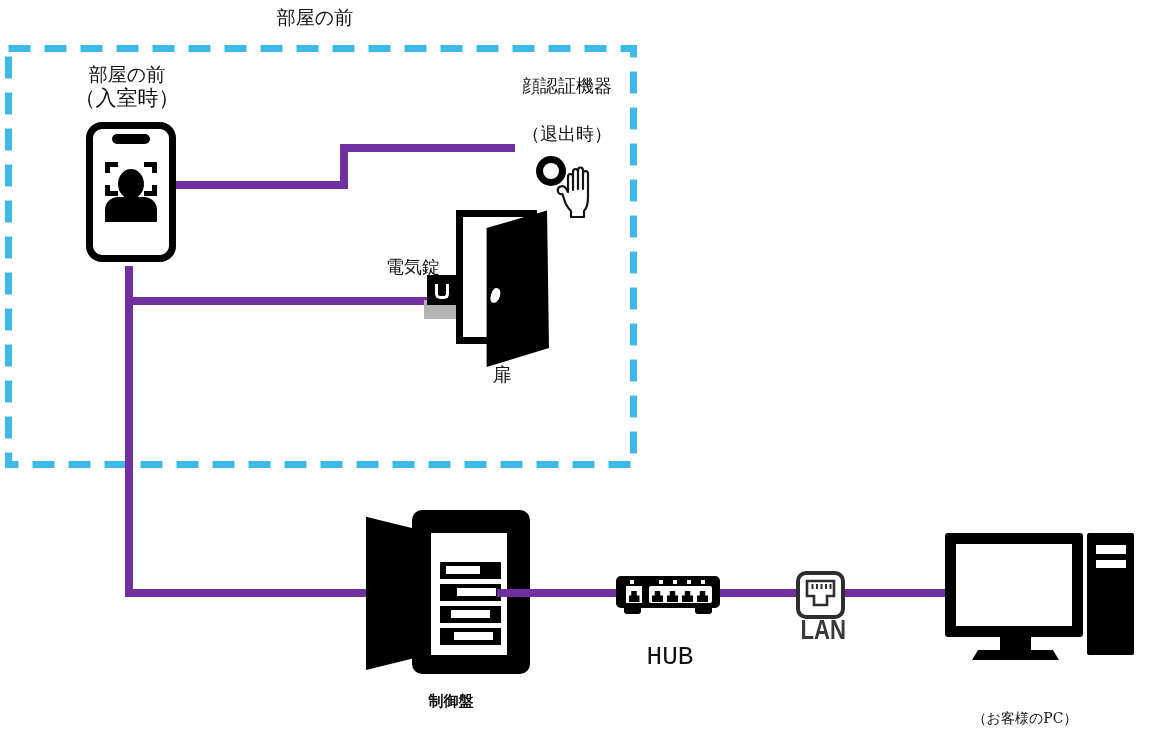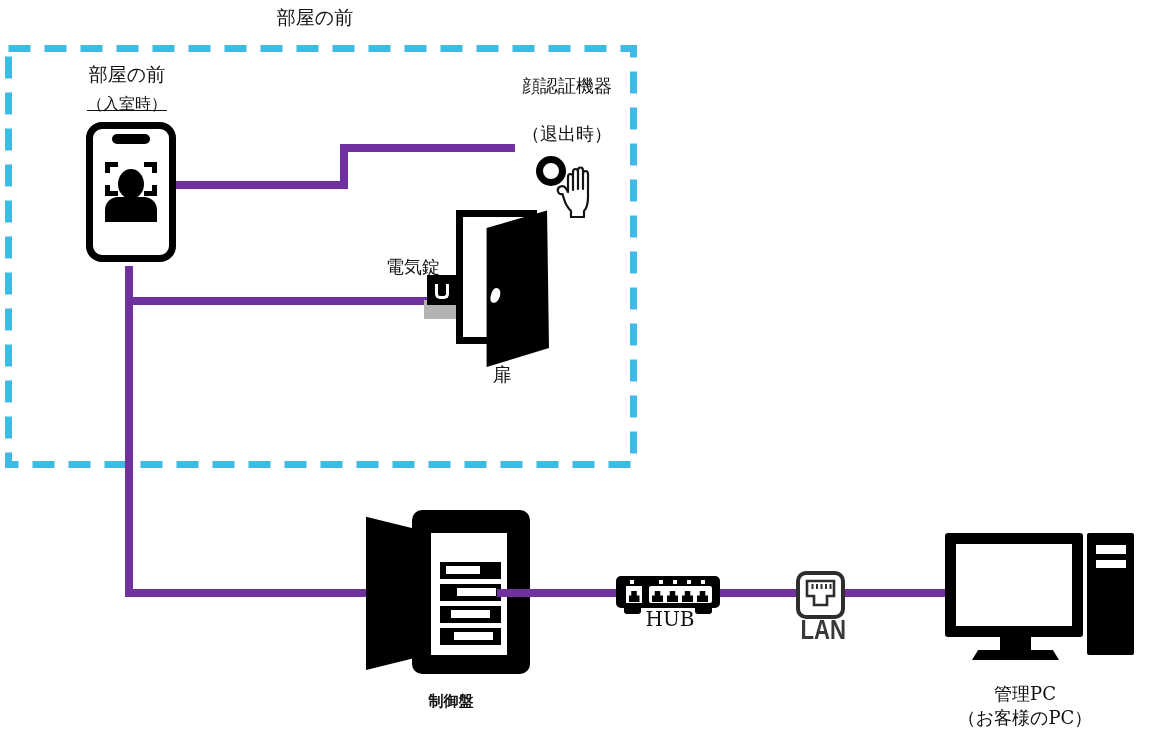--- a/index.html
+++ b/index.html
@@ -86,21 +86,21 @@
     <div class="scan-brackets">
       <span class="corner c-tl"></span>
       <span class="corner c-tr"></span>
       <span class="corner c-bl"></span>
       <span class="corner c-br"></span>
     </div>
     <div class="scan-head"></div>
     <div class="scan-shoulders"></div>
   </div>
   <div class="lbl" style="left:37px;top:62px;width:180px;font-size:19px;">部屋の前</div>
-  <div class="lbl" style="left:37px;top:92px;width:180px;font-size:16px;text-decoration:underline;">（入室時）</div>
+  <div class="lbl" style="left:37px;top:86px;width:180px;font-size:21px;">（入室時）</div>
 
   <div class="sensor-ring"></div>
   <svg class="abs" style="left:556px;top:164px;z-index:2;" width="46" height="54" viewBox="0 0 46 54">
     <path d="M15 53 L15 47 Q10 42 8 35 L6.5 30 Q3 31 2 27.5 Q1 24 4.5 22.5 Q8 21 10 24.5 L12 28 L12 13 Q12 10 14.5 10 Q17 10 17 13 L17 26 L17 8 Q17 5 19.5 5 Q22 5 22 8 L22 25 L22 6.5 Q22 3.5 24.5 3.5 Q27 3.5 27 6.5 L27 25 L27 10 Q27 7 29.5 7 Q32 7 32 10 L32 33 Q32 43 28 47 L28 53 Z" fill="#ffffff" stroke="#141414" stroke-width="2.2" stroke-linejoin="round"></path>
   </svg>
   <div class="lbl" style="left:487px;top:74px;width:160px;">顔認証機器</div>
   <div class="lbl" style="left:487px;top:122px;width:160px;text-align:center;">（退出時）</div>
 
   <div class="lock-base"></div>
   <div class="lock-box">
@@ -143,36 +143,35 @@
       </span>
     <span class="hub-portR">
       <span class="jack" style="left:3px;"></span>
       <span class="jack" style="left:18px;"></span>
       <span class="jack" style="left:33px;"></span>
       <span class="jack" style="left:48px;"></span>
     </span>
   </div>
   <div class="hub-foot" style="left:624px;"></div>
   <div class="hub-foot" style="left:695px;"></div>
-  <div class="lbl" style="left:620px;top:607px;width:100px;font-size:20px;">HUB</div>
+  <div class="lbl" style="left:620px;top:645px;width:100px;font-size:26px;font-family:Liberation Mono, monospace;">HUB</div>
 
   <div class="lan-box">
     <svg style="position:absolute;left:5px;top:4px;" width="31" height="28" viewBox="0 0 31 28">
       <path d="M2 2 H29 V17 H22 V26 H9 V17 H2 Z" fill="#fff" stroke="#2e2e2e" stroke-width="2.6" stroke-linejoin="miter"></path>
       <rect x="6.5" y="5" width="2" height="5" fill="#2e2e2e"></rect>
       <rect x="11" y="5" width="2" height="5" fill="#2e2e2e"></rect>
       <rect x="15.5" y="5" width="2" height="5" fill="#2e2e2e"></rect>
       <rect x="20" y="5" width="2" height="5" fill="#2e2e2e"></rect>
       <rect x="24.5" y="5" width="2" height="5" fill="#2e2e2e"></rect>
     </svg>
   </div>
   <div class="lan-label">LAN</div>
 
   <div class="pc-monitor"></div>
   <div class="pc-stand"></div>
   <div class="pc-base"></div>
   <div class="pc-tower"></div>
   <div class="pc-slot" style="left:1096px;top:545px;width:30px;height:9px;z-index:2;"></div>
   <div class="pc-slot" style="left:1096px;top:560px;width:30px;height:8px;z-index:2;"></div>
-  <div class="lbl" style="left:944px;top:682px;width:162px;font-size:18px;">管理PC</div>
-  <div class="lbl" style="left:934px;top:706px;width:182px;font-size:18px;">（お客様のPC）</div>
+  <div class="lbl" style="left:934px;top:706px;width:182px;font-size:14px;">（お客様のPC）</div>
 
 </div>
 
 </body></html>

